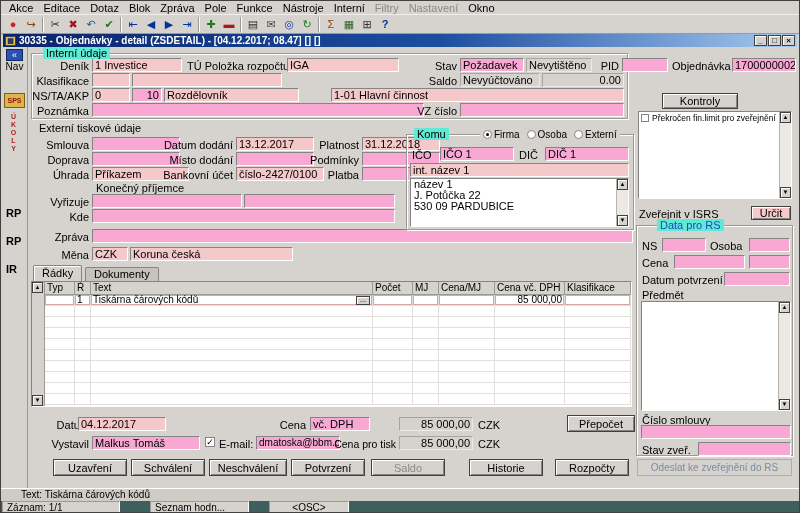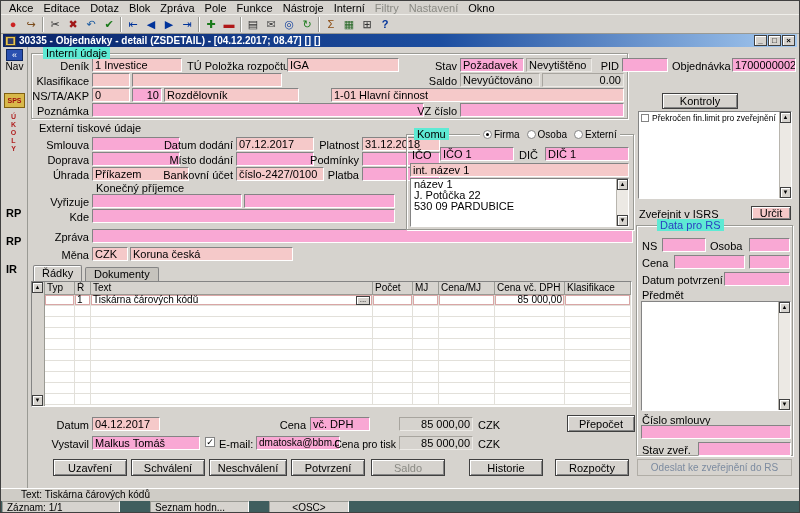--- a/index.html
+++ b/index.html
@@ -221,21 +221,21 @@
   <div class="lbl r" style="left:20px;top:104px;width:68px">Poznámka</div>
   <div class="fld" style="left:91px;top:102px;width:332px"></div>
   <div class="lbl r" style="left:410px;top:104px;width:46px">VZ číslo</div>
   <div class="fld" style="left:459px;top:102px;width:164px"></div>
 
   <div class="lbl" style="left:38px;top:121px">Externí tiskové údaje</div>
 
   <div class="lbl r" style="left:20px;top:138px;width:68px">Smlouva</div>
   <div class="fld" style="left:91px;top:136px;width:88px"></div>
   <div class="lbl r" style="left:150px;top:138px;width:82px">Datum dodání</div>
-  <div class="fld pink" style="left:235px;top:136px;width:78px">07.12.2017</div>
+  <div class="fld pink" style="left:235px;top:136px;width:78px">13.12.2017</div>
   <div class="lbl r" style="left:306px;top:138px;width:52px">Platnost</div>
   <div class="fld pink" style="left:361px;top:136px;width:78px">31.12.2018</div>
 
   <div class="lbl r" style="left:20px;top:153px;width:68px">Doprava</div>
   <div class="fld" style="left:91px;top:151px;width:88px"></div>
   <div class="lbl r" style="left:150px;top:153px;width:82px">Místo dodání</div>
   <div class="fld" style="left:235px;top:151px;width:78px"></div>
   <div class="lbl r" style="left:306px;top:153px;width:52px">Podmínky</div>
   <div class="fld" style="left:361px;top:151px;width:78px"></div>
 
@@ -447,21 +447,21 @@
         <span class="gc gw3"></span>
         <span class="gc gw4"></span>
         <span class="gc gw5"></span>
         <span class="gc gw6"></span>
         <span class="gc gw7"></span>
       </div>
       </div>
   </div>
 
   <div class="lbl r" style="left:20px;top:418px;width:68px">Datum</div>
-  <div class="fld pink" style="left:91px;top:416px;width:68px">04.12.2017</div>
+  <div class="fld pink" style="left:77px;top:416px;width:88px">04.12.2017</div>
   <div class="lbl r" style="left:275px;top:418px;width:30px">Cena</div>
   <div class="fld" style="left:309px;top:416px;width:60px">vč. DPH</div>
   <div class="fld flat num" style="left:398px;top:416px;width:74px">85 000,00</div>
   <div class="lbl" style="left:477px;top:418px">CZK</div>
   <div class="btn" style="left:566px;top:414px;width:68px">Přepočet</div>
 
   <div class="lbl r" style="left:20px;top:437px;width:68px">Vystavil</div>
   <div class="fld" style="left:91px;top:435px;width:108px">Malkus Tomáš</div>
   <div class="cbx" style="left:204px;top:436px"><span>✓</span></div>
   <div class="lbl" style="left:218px;top:437px;width:36px">E-mail:</div>

